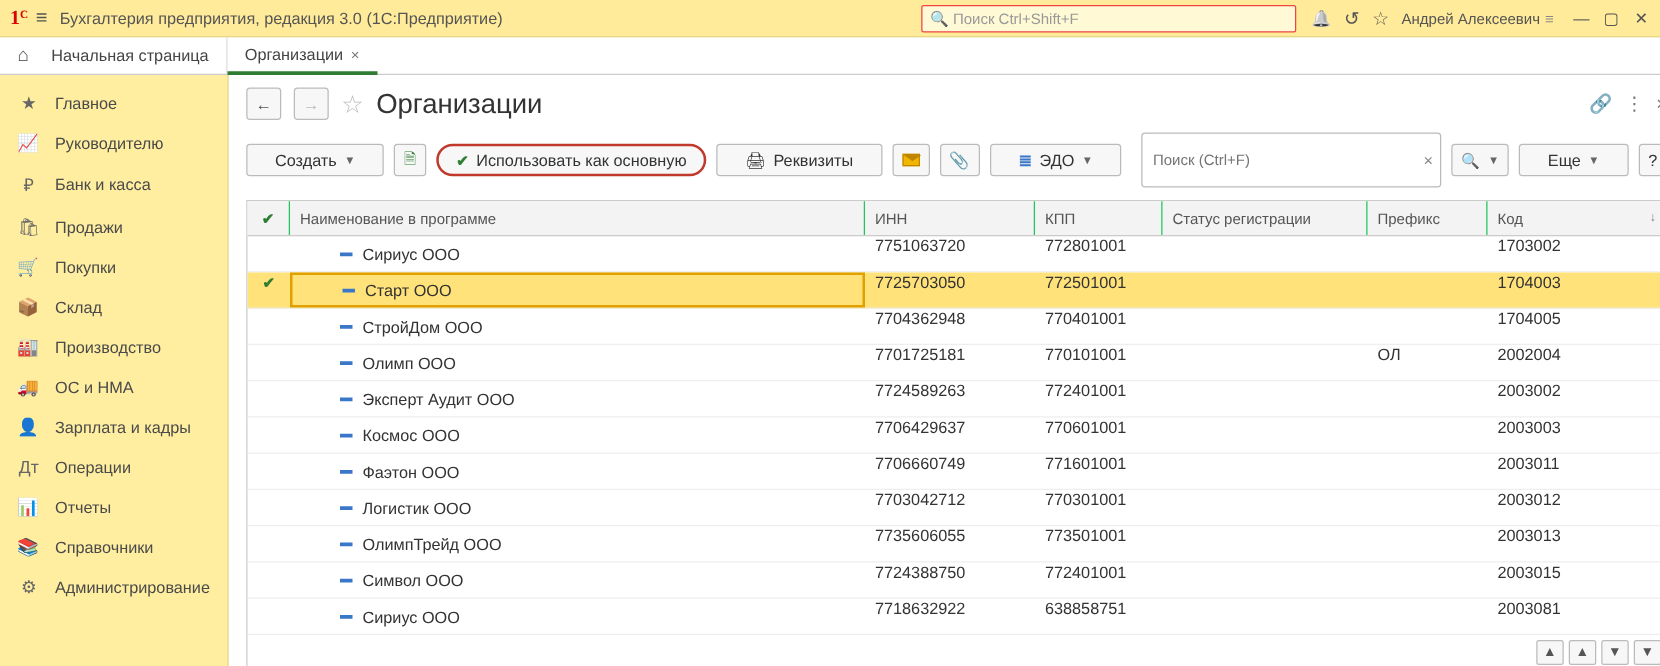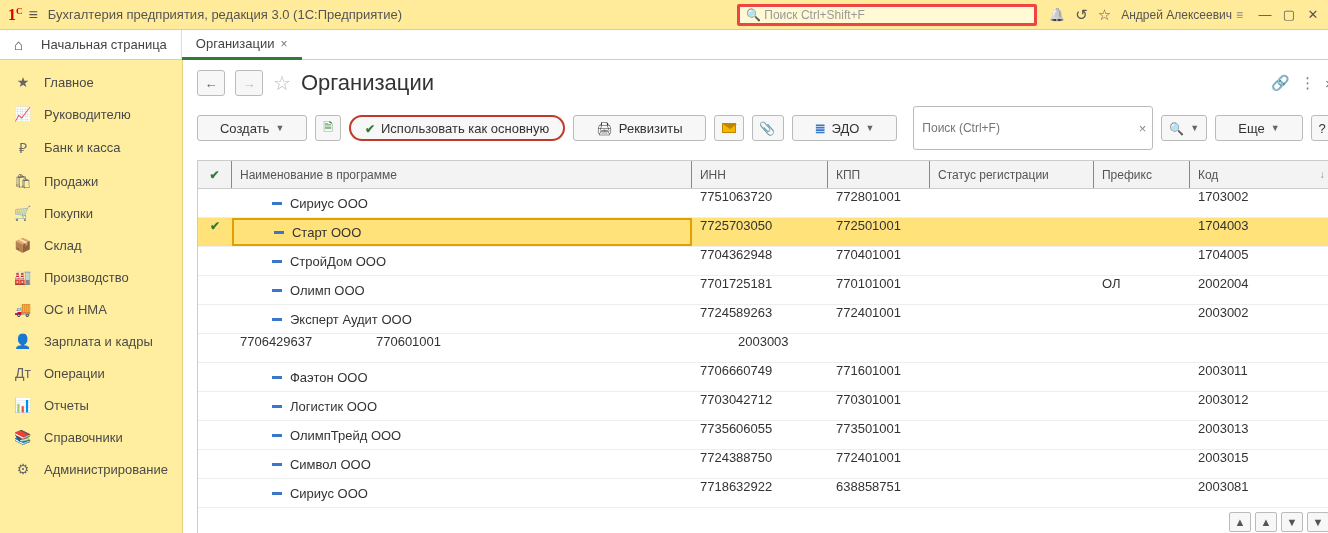--- a/index.html
+++ b/index.html
@@ -5,21 +5,21 @@
   * { box-sizing: border-box; }
   body { margin: 0; font-family: Arial, sans-serif; font-size: 13px; color: #333; background: #fff; overflow: hidden; width: 1328px; height: 533px; }
 
   
   .topbar { height: 30px; background: #ffeb99; display: flex; align-items: center; padding: 0 8px; border-bottom: 1px solid #e0d080; }
   .logo { color: #d00; font-weight: bold; font-size: 16px; margin-right: 6px; font-family: Georgia, serif; }
   .logo small { font-size: 9px; vertical-align: top; }
   .burger { font-size: 16px; margin-right: 10px; color: #555; cursor: pointer; }
   .app-title { flex: 0 0 auto; color: #555; }
   .topbar-spacer { flex: 1; }
-  .search-global { display:flex; align-items:center; width: 300px; height: 22px; background: #fffad5; border: 3px solid #ef4444; border-radius: 2px; padding: 0 6px; color:#999; font-size:12px; }
+  .search-global { display:flex; align-items:center; width: 300px; height: 22px; background: #fffad5; border: 1px solid #ef4444; border-radius: 2px; padding: 0 6px; color:#999; font-size:12px; }
   .top-icons { display: flex; align-items: center; gap: 10px; margin-left: 12px; color: #555; }
   .top-icons span, .top-icons div { cursor: pointer; }
   .user-block { display: flex; align-items: center; gap: 4px; font-size: 12px; color: #555; }
   .triline { display:inline-block; width:12px; }
   .triline::before { content:"≡"; color:#888; }
   .winbtn { width:14px; text-align:center; }
 
   
   .tabstrip { height: 30px; background: #fff; display: flex; align-items: flex-end; border-bottom: 1px solid #ccc; }
   .hometab { display:flex; align-items:center; gap:18px; padding: 6px 14px; border-right: 1px solid #ddd; color:#444; cursor:pointer; }
@@ -323,20 +323,24 @@
               <span>Эксперт Аудит ООО</span>
             </div>
     <div class="cell cell-inn">7724589263</div>
     <div class="cell cell-kpp">772401001</div>
     <div class="cell cell-status"></div>
     <div class="cell cell-prefix"></div>
     <div class="cell cell-code">2003002</div>
           </div>
           <div class="row">
     <div class="cell cell-chk"></div>
+    <div class="cell cell-name">
+              <span class="org-icon"></span>
+              <span>Космос ООО</span>
+            </div>
     <div class="cell cell-inn">7706429637</div>
     <div class="cell cell-kpp">770601001</div>
     <div class="cell cell-status"></div>
     <div class="cell cell-prefix"></div>
     <div class="cell cell-code">2003003</div>
           </div>
           <div class="row">
     <div class="cell cell-chk"></div>
     <div class="cell cell-name">
               <span class="org-icon"></span>

